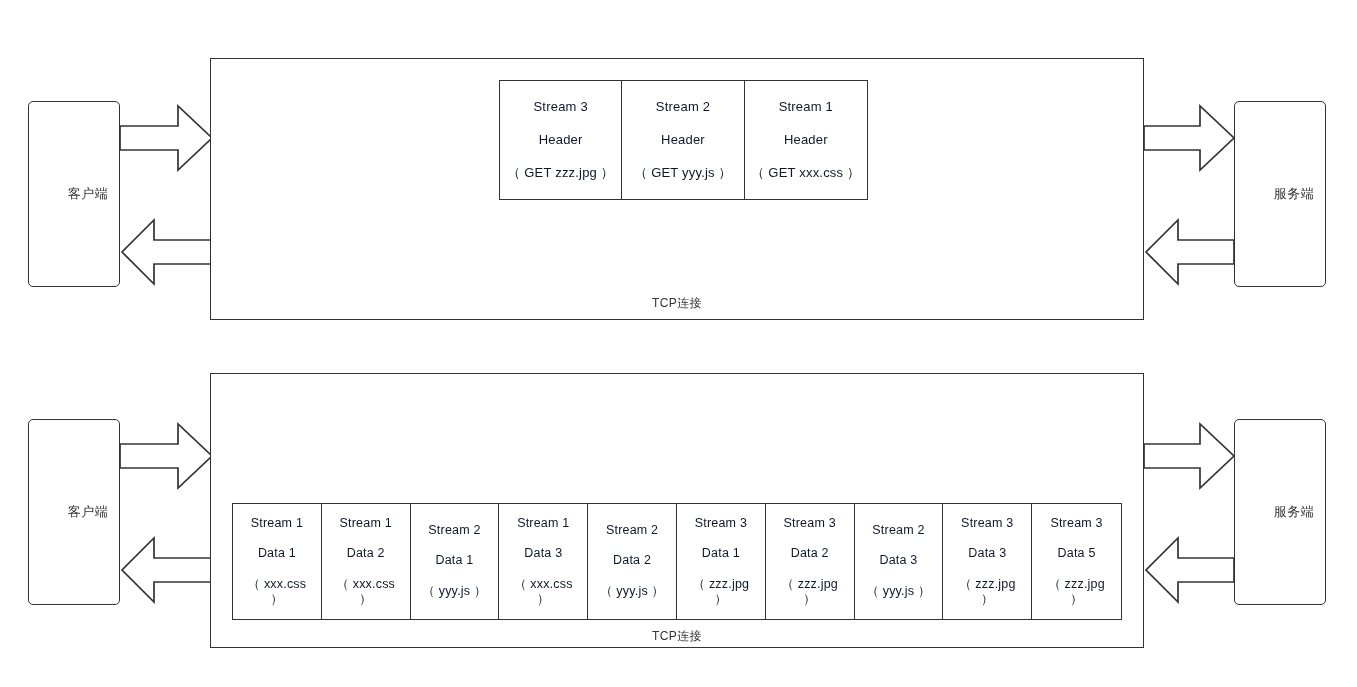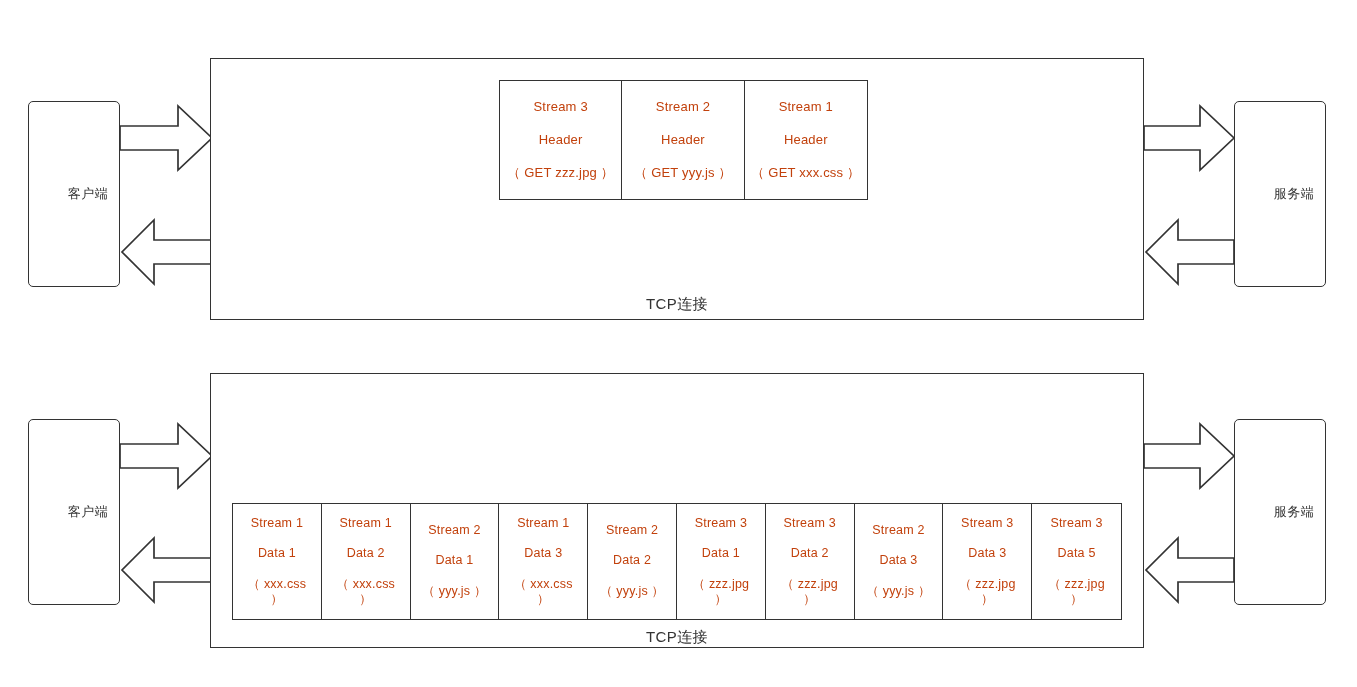--- a/index.html
+++ b/index.html
@@ -40,21 +40,21 @@
 
   
   .tcp-box {
     position: absolute;
     border: 1.8px solid #333333;
     background: #ffffff;
     box-sizing: border-box;
   }
   .tcp-label {
     position: absolute;
-    font-size: 15px;
+    font-size: 12px;
     color: #333333;
     text-align: center;
     letter-spacing: 0.4px;
     white-space: nowrap;
   }
 
   
   .arrow {
     position: absolute;
   }
@@ -88,21 +88,21 @@
     justify-content: center;
     text-align: center;
     background: #ffffff;
     padding: 0 4px;
   }
   .frame-cell:last-child {
     border-right: none;
   }
   .frame-cell .line {
     font-size: 12.5px;
-    color: #c2410c;
+    color: #0f172a;
     line-height: 1.05;
     letter-spacing: 0.2px;
   }
 
   
   .header-row .frame-cell {
     justify-content: space-evenly;
   }
   .header-row .frame-cell .line {
     font-size: 13px;

